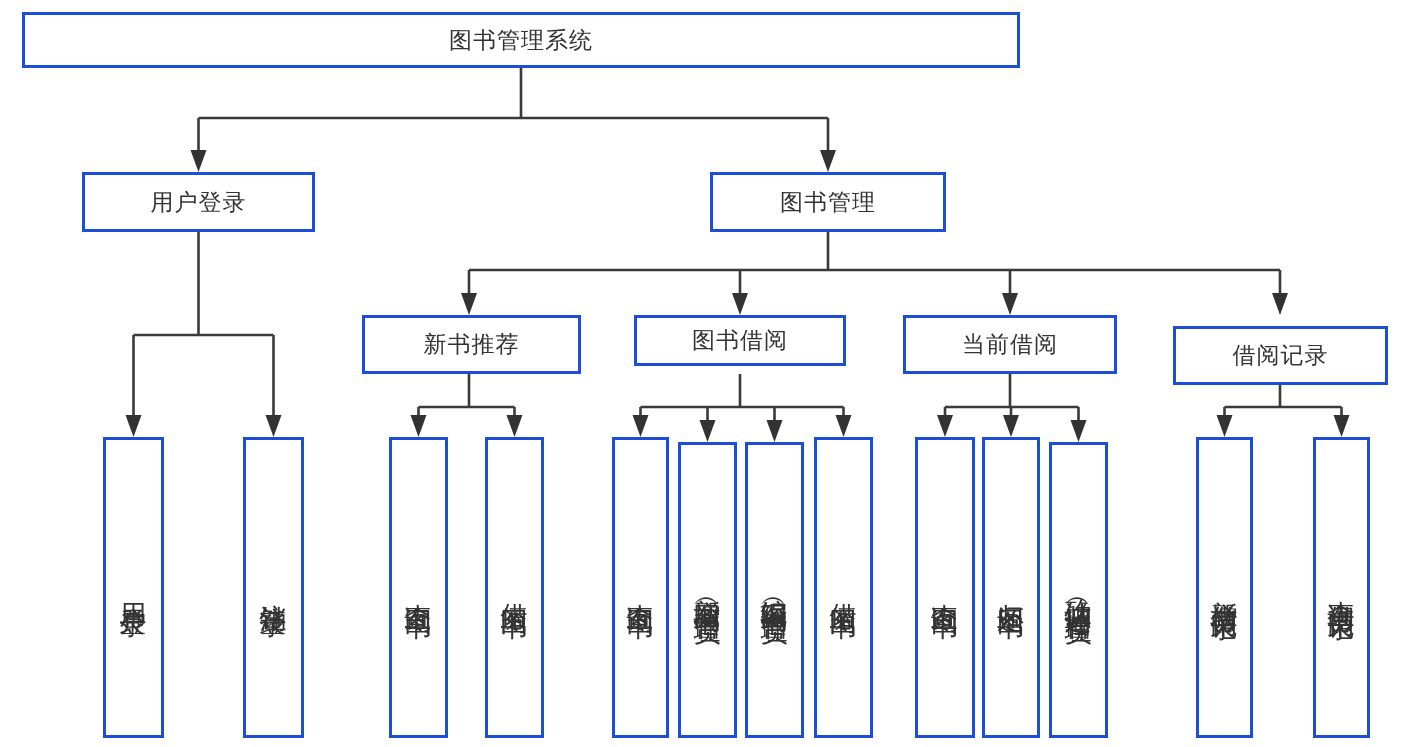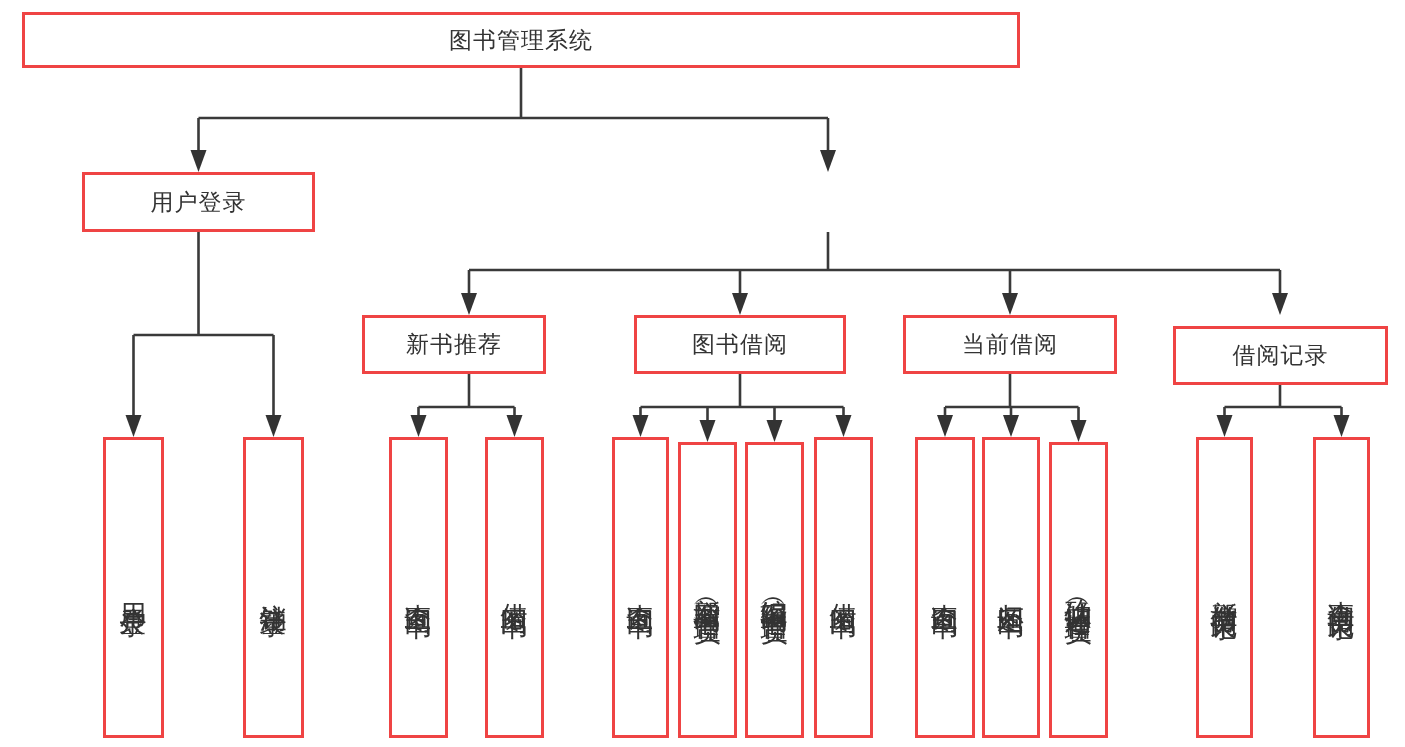--- a/index.html
+++ b/index.html
@@ -10,21 +10,21 @@
     font-family:"DejaVu Sans","Liberation Sans",sans-serif;
     overflow:hidden;
   }
   .wires{position:absolute;left:0;top:0;width:1405px;height:747px;z-index:1;}
   .wires path{stroke:#3a3a3a;stroke-width:2.6;fill:none;}
   .wires polygon{fill:#333333;stroke:none;}
   .box{
     position:absolute;
     box-sizing:border-box;
     background:#ffffff;
-    border:3px solid #ef4444;
+    border:3px solid #1d4ed8;
     display:flex;align-items:center;justify-content:center;
     z-index:2;
     color:#333333;
   }
   .hbox{font-size:23px;letter-spacing:1px;}
   .vbox .vtext{
     writing-mode:vertical-rl;
     text-orientation:mixed;
     font-size:27px;
     letter-spacing:3px;
@@ -82,25 +82,28 @@
     <polygon points="1333.5,415 1349.5,415 1341.5,437"></polygon>
   </svg>
 
   <div class="box hbox" style="left:22px;top:12px;width:998px;height:56px;">
     <span>图书管理系统</span>
   </div>
 
   <div class="box hbox" style="left:82px;top:172px;width:233px;height:60px;">
     <span>用户登录</span>
   </div>
+  <div class="box hbox" style="left:710px;top:172px;width:236px;height:60px;">
+    <span>图书管理</span>
+  </div>
 
-  <div class="box hbox" style="left:362px;top:315px;width:184px;height:59px;">
+  <div class="box hbox" style="left:362px;top:315px;width:219px;height:59px;">
     <span>新书推荐</span>
   </div>
-  <div class="box hbox" style="left:634px;top:315px;width:212px;height:59px;">
+  <div class="box hbox" style="left:634px;top:315px;width:212px;height:51px;">
     <span>图书借阅</span>
   </div>
   <div class="box hbox" style="left:903px;top:315px;width:214px;height:59px;align-items:center;">
     <span>当前借阅</span>
   </div>
   <div class="box hbox" style="left:1173px;top:326px;width:215px;height:59px;">
     <span>借阅记录</span>
   </div>
 
   <div class="box vbox" style="left:103px;top:437px;width:61px;height:301px;">

